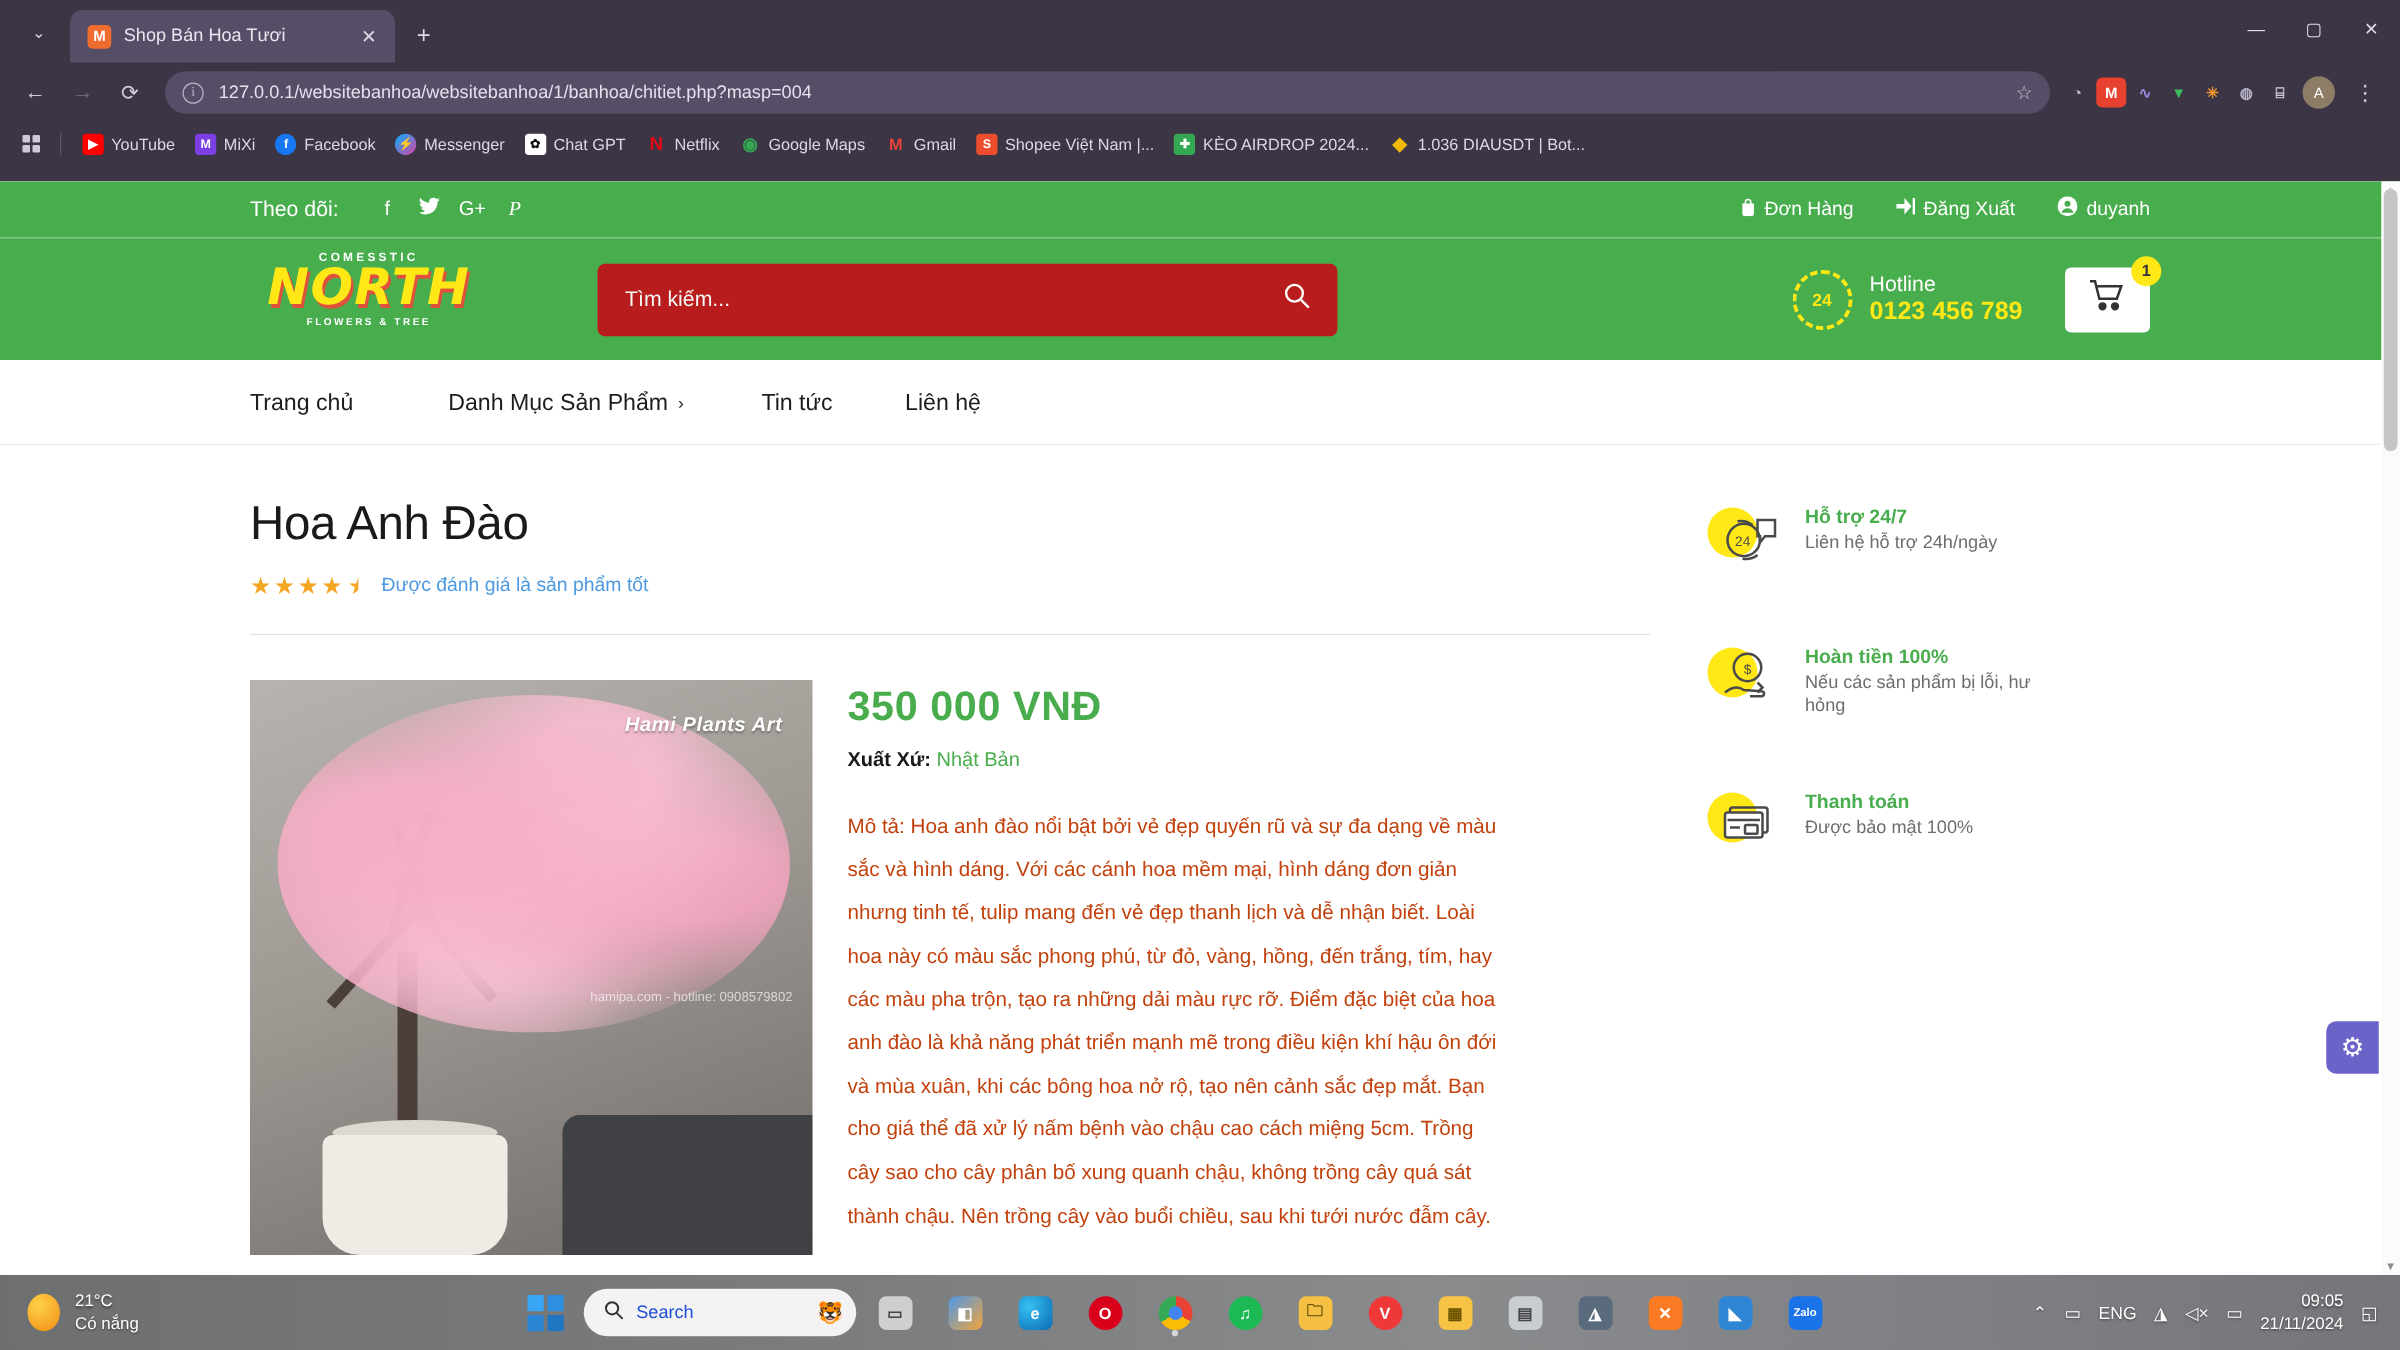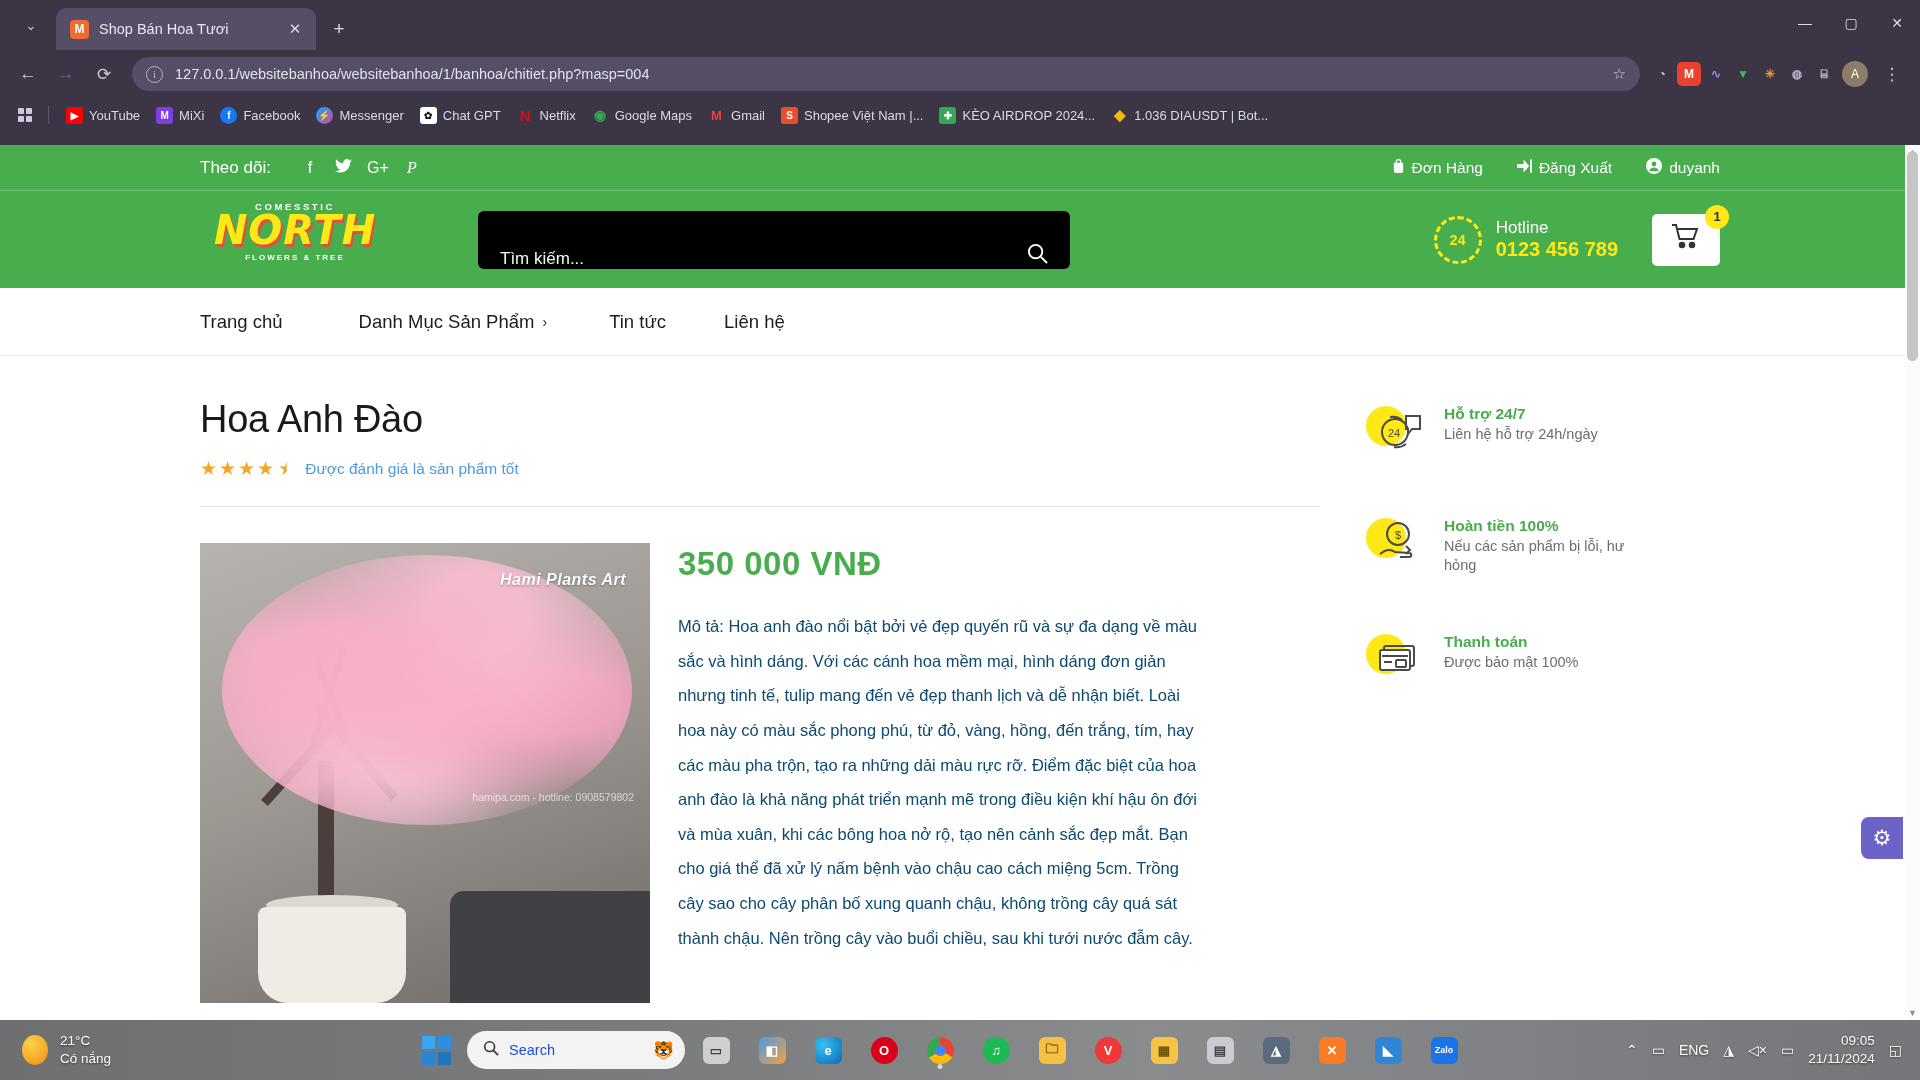--- a/index.html
+++ b/index.html
@@ -92,22 +92,22 @@
 
   .site-header { background: #48ad4d; height: 98px; padding: 0 200px; display: flex;
     align-items: center; border-top: 1px solid rgba(255,255,255,.22); }
   .logo-wrap { width: 190px; height: 78px; position: relative; display: flex;
     flex-direction: column; align-items: center; justify-content: flex-start; }
   .logo-arc { color: #fff; font-size: 9.5px; letter-spacing: 2.6px; font-weight: bold; margin-bottom: -2px; }
   .logo-main { color: #ffe816; font-size: 40px; font-weight: bold; font-style: italic;
     letter-spacing: 1px; line-height: 1; text-shadow: 2px 3px 0 #e0513b; font-family: "DejaVu Sans", sans-serif; }
   .logo-sub { color: #fff; font-size: 8px; letter-spacing: 2px; font-weight: bold; margin-top: 3px; }
 
-  .searchbox { flex: 1; max-width: 592px; height: 58px; background: #000000; border-radius: 6px;
-    display: flex; align-items: flex-end; padding: 0 22px; margin-left: 88px; }
+  .searchbox { flex: 1; max-width: 592px; height: 58px; background: #b91c1c; border-radius: 6px;
+    display: flex; align-items: center; padding: 0 22px; margin-left: 88px; }
   .searchbox .ph { color: #f2f7f2; font-size: 17px; flex: 1; }
   .search-ico { color: #fff; font-size: 20px; }
 
   .hotline { display: flex; align-items: center; gap: 14px; margin-left: auto; }
   .hot-circle { width: 48px; height: 48px; border-radius: 50%; border: 3px dashed #ffe816;
     display: flex; align-items: center; justify-content: center; color: #ffe816;
     font-size: 14px; font-weight: bold; }
   .hot-label { color: #fff; font-size: 17px; line-height: 1.15; }
   .hot-num { color: #ffe816; font-size: 20px; font-weight: bold; line-height: 1.15; }
   .cart { width: 68px; height: 52px; background: #fff; border-radius: 5px; margin-left: 34px;
@@ -151,21 +151,21 @@
     background: #3f4145; border-radius: 14px 0 0 0; }
   .trunk { position: absolute; bottom: 92px; left: 118px; width: 16px; height: 150px;
     background: #4a3f3a; }
   .branch { position: absolute; background: #4a3f3a; transform-origin: bottom center; }
   .blossom { position: absolute; border-radius: 50%; }
 
   .prod-info { flex: 1; padding-top: 2px; }
   .price { color: #49ad4d; font-size: 33px; font-weight: bold; letter-spacing: .5px; }
   .origin { margin-top: 16px; font-size: 16px; color: #1a1a1a; font-weight: bold; }
   .origin span.v { color: #49ad4d; font-weight: normal; }
-  .desc { margin-top: 26px; font-size: 16.5px; color: #0c4a6e; line-height: 2.1; max-width: 530px; }
+  .desc { margin-top: 26px; font-size: 16.5px; color: #c2410c; line-height: 2.1; max-width: 530px; }
 
   .prod-right { width: 430px; padding-top: 6px; padding-left: 46px; }
   .feature { display: flex; align-items: flex-start; gap: 16px; margin-bottom: 56px; }
   .feat-ico { width: 62px; height: 56px; position: relative; flex-shrink: 0; }
   .feat-dot { position: absolute; left: 0; top: 2px; width: 40px; height: 40px;
     border-radius: 50%; background: #ffe816; }
   .feat-svg { position: absolute; left: 10px; top: 0; }
   .feat-title { color: #49ad4d; font-size: 15.5px; font-weight: bold; line-height: 1.35; }
   .feat-sub { color: #6d6d6d; font-size: 14.5px; line-height: 1.35; max-width: 190px; }
 
@@ -415,20 +415,24 @@
             <div class="branch" style="bottom:260px;left:110px;width:7px;height:100px;transform:rotate(18deg);"></div>
             <div class="branch" style="bottom:255px;left:148px;width:7px;height:95px;transform:rotate(-22deg);"></div>
             <div class="blossom" style="left:22px;top:12px;width:410px;height:270px;background:radial-gradient(ellipse at 25% 40%,rgba(247,175,198,.92) 0 16%,rgba(247,175,198,0) 52%),radial-gradient(ellipse at 62% 22%,rgba(250,190,210,.9) 0 14%,rgba(250,190,210,0) 50%),radial-gradient(ellipse at 80% 55%,rgba(245,165,192,.9) 0 15%,rgba(245,165,192,0) 52%),radial-gradient(ellipse at 44% 68%,rgba(250,196,214,.85) 0 16%,rgba(250,196,214,0) 53%),radial-gradient(ellipse at 14% 72%,rgba(244,170,196,.8) 0 14%,rgba(244,170,196,0) 50%);"></div>
             <div class="pot-soil"></div>
             <div class="pot"></div>
             <div class="wm1">Hami Plants Art</div>
             <div class="wm2">hamipa.com - hotline: 0908579802</div>
           </div>
           <div class="prod-info">
             <div class="price">350 000 VNĐ</div>
+            <div class="origin">
+              <span>Xuất Xứ:</span>
+              <span class="v">Nhật Bản</span>
+            </div>
             <div class="desc">Mô tả: Hoa anh đào nổi bật bởi vẻ đẹp quyến rũ và sự đa dạng về màu sắc và hình dáng. Với các cánh hoa mềm mại, hình dáng đơn giản nhưng tinh tế, tulip mang đến vẻ đẹp thanh lịch và dễ nhận biết. Loài hoa này có màu sắc phong phú, từ đỏ, vàng, hồng, đến trắng, tím, hay các màu pha trộn, tạo ra những dải màu rực rỡ. Điểm đặc biệt của hoa anh đào là khả năng phát triển mạnh mẽ trong điều kiện khí hậu ôn đới và mùa xuân, khi các bông hoa nở rộ, tạo nên cảnh sắc đẹp mắt. Bạn cho giá thể đã xử lý nấm bệnh vào chậu cao cách miệng 5cm. Trồng cây sao cho cây phân bố xung quanh chậu, không trồng cây quá sát thành chậu. Nên trồng cây vào buổi chiều, sau khi tưới nước đẫm cây.</div>
           </div>
         </div>
       </div>
 
       <div class="prod-right">
         <div class="feature">
           <div class="feat-ico">
             <div class="feat-dot"></div>
             <svg class="feat-svg" width="52" height="52" viewBox="0 0 52 52" fill="none" stroke="#4a4a4a" stroke-width="2">

